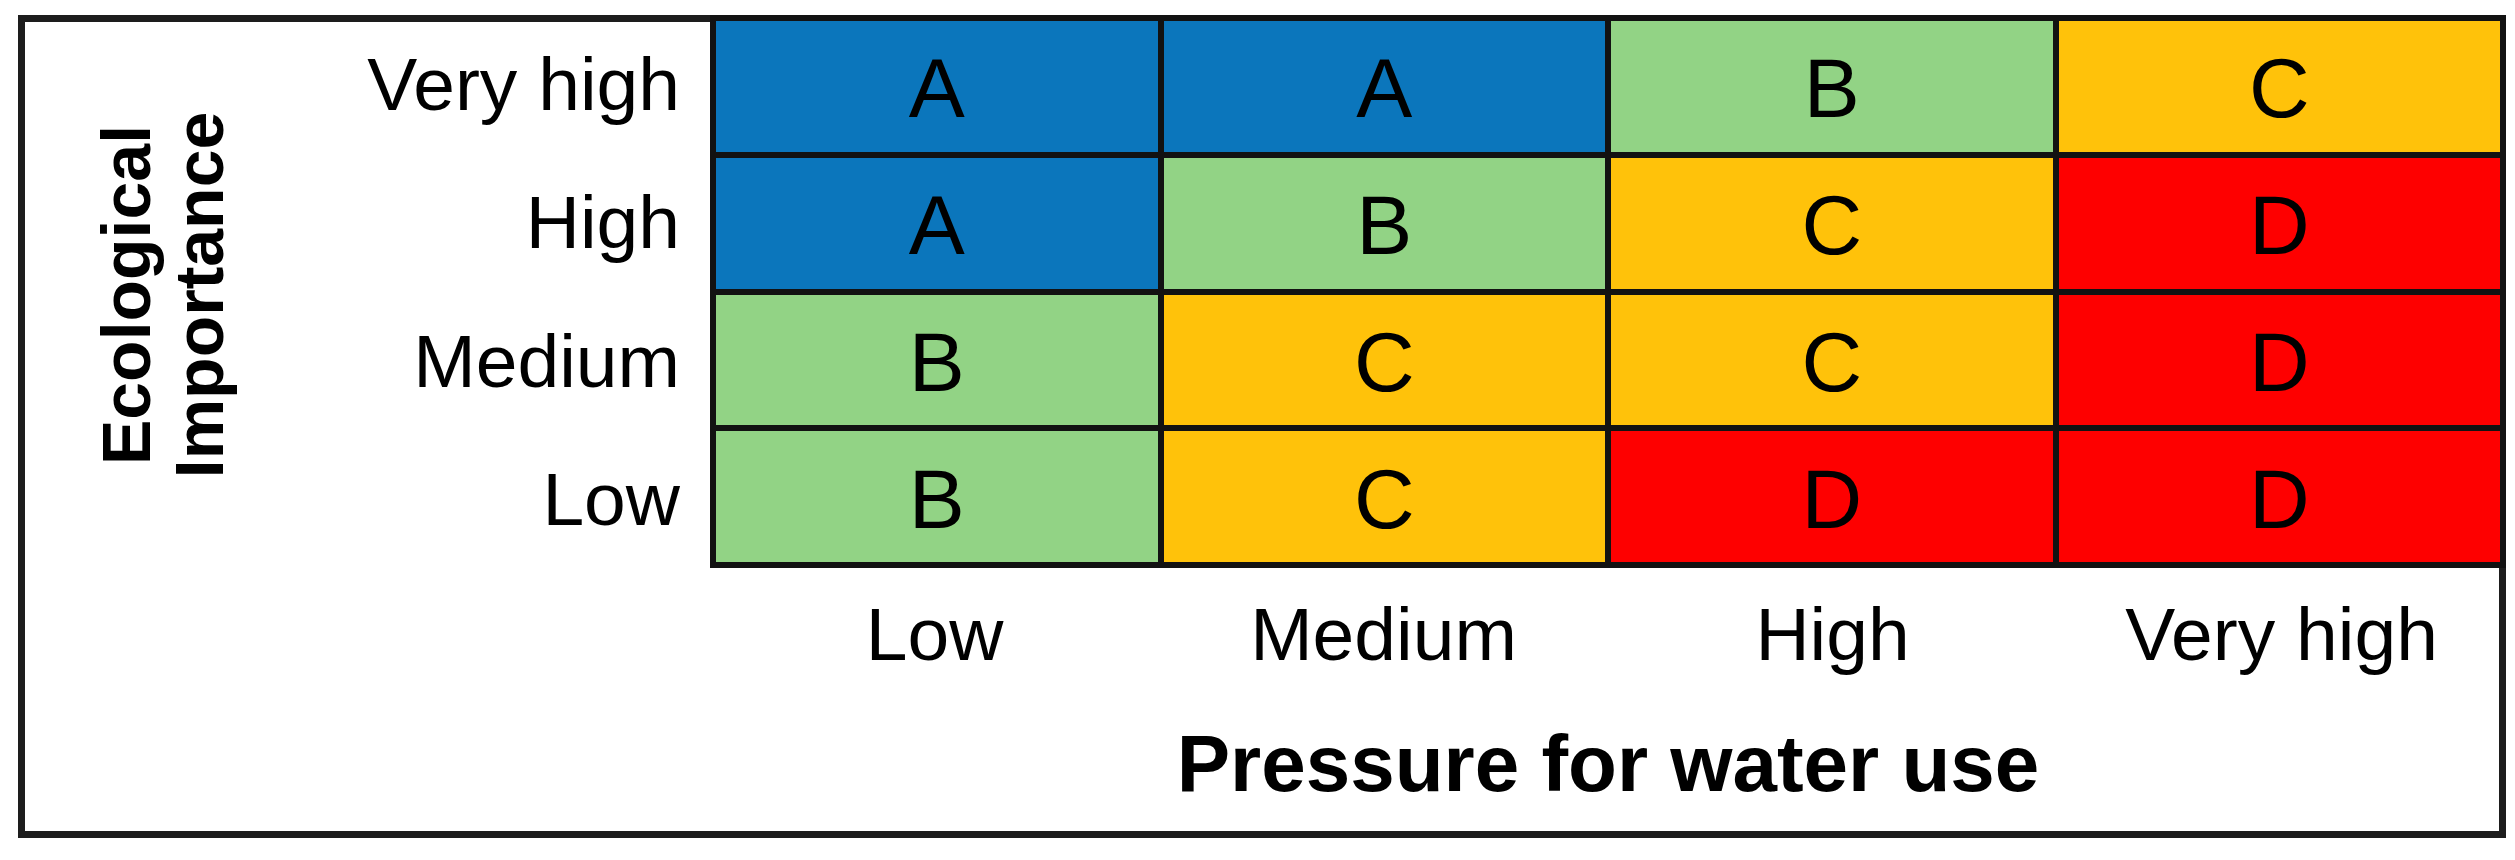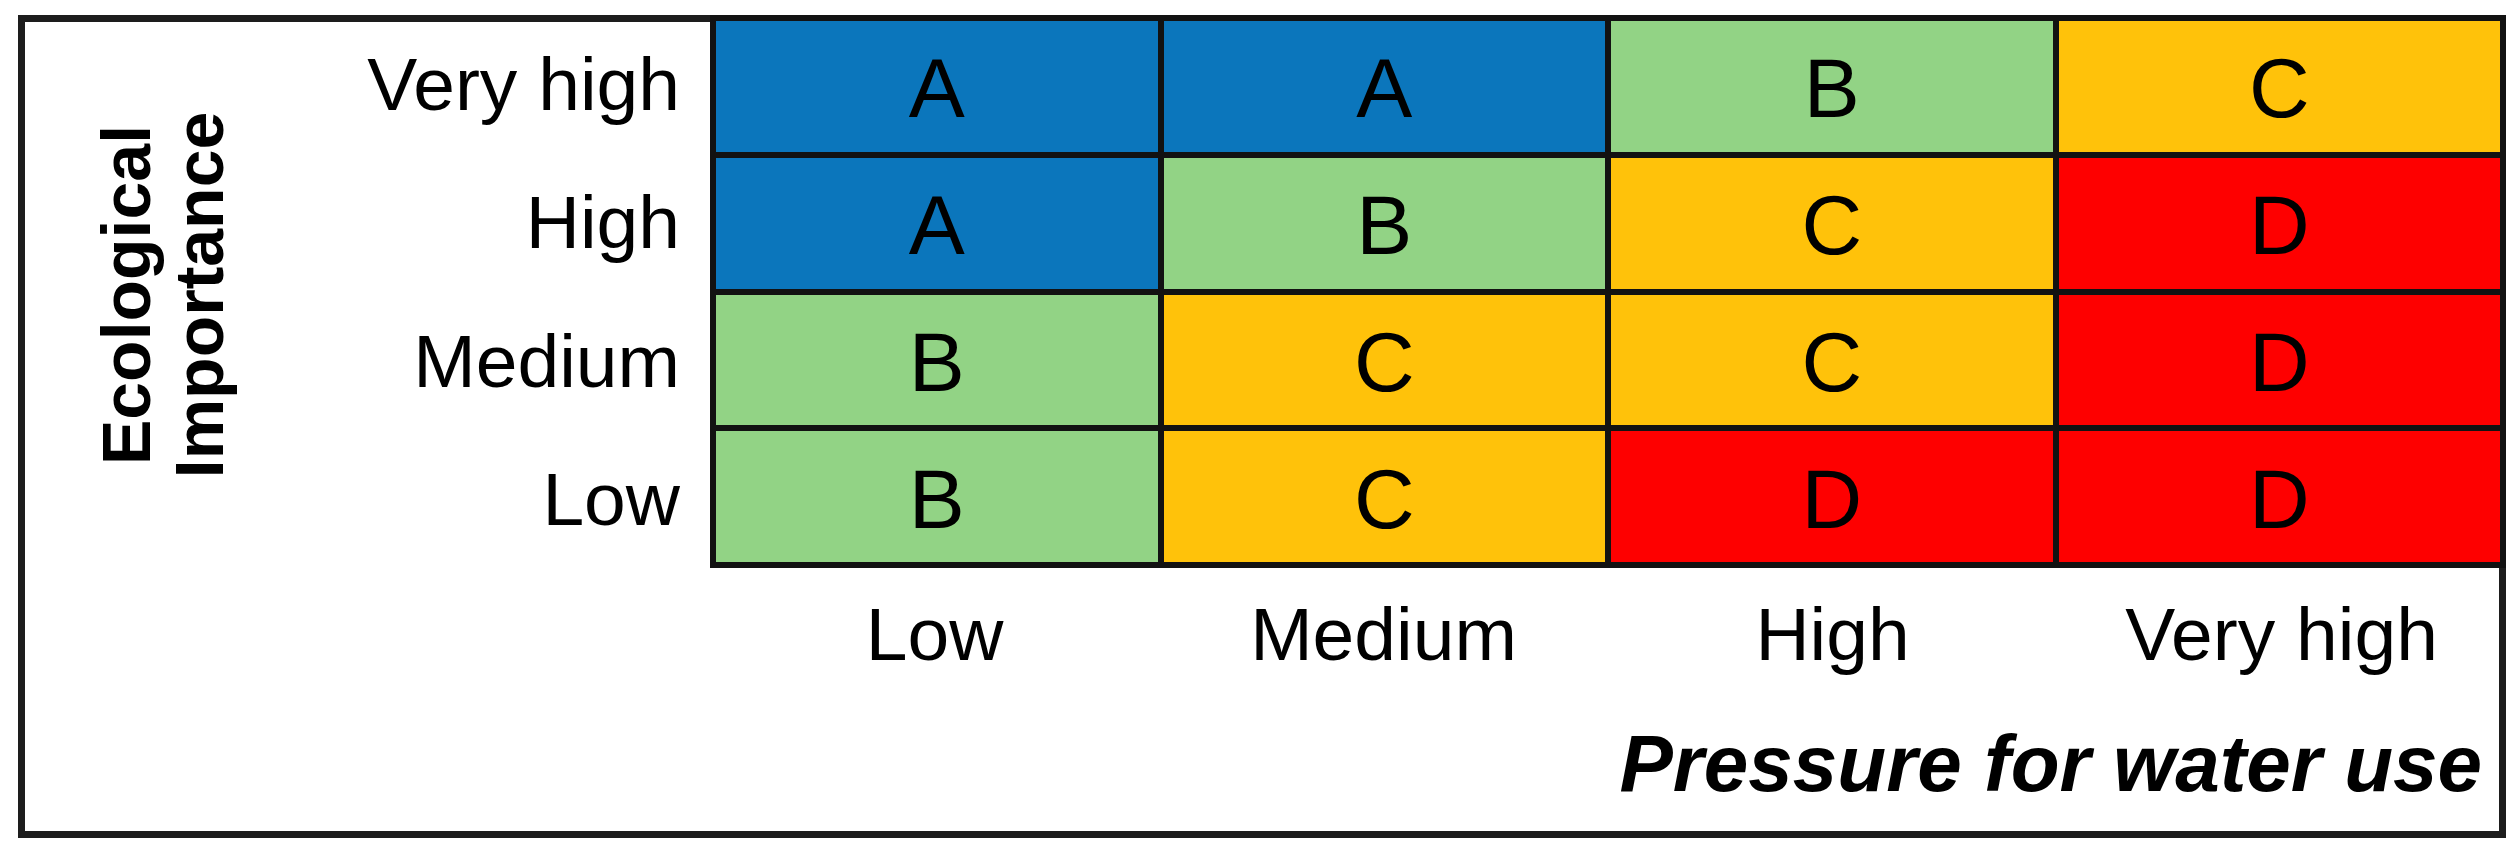--- a/index.html
+++ b/index.html
@@ -96,28 +96,27 @@
   .col-label {
     display: flex;
     align-items: center;
     justify-content: center;
     font-size: 75px;
     white-space: nowrap;
   }
   
   .xtitle {
     position: absolute;
-    left: 686px;
+    left: 710px;
     top: 718px;
     width: 1796px;
-    text-align: right;
+    text-align: center;
     font-size: 80px;
     font-weight: bold;
     white-space: nowrap;
-    font-style: italic;
   }
 </style>
 </head>
 <body>
 
 <div class="canvas">
   <div class="frame"></div>
 
   <div class="ytitle">
     <div>Ecological</div>

